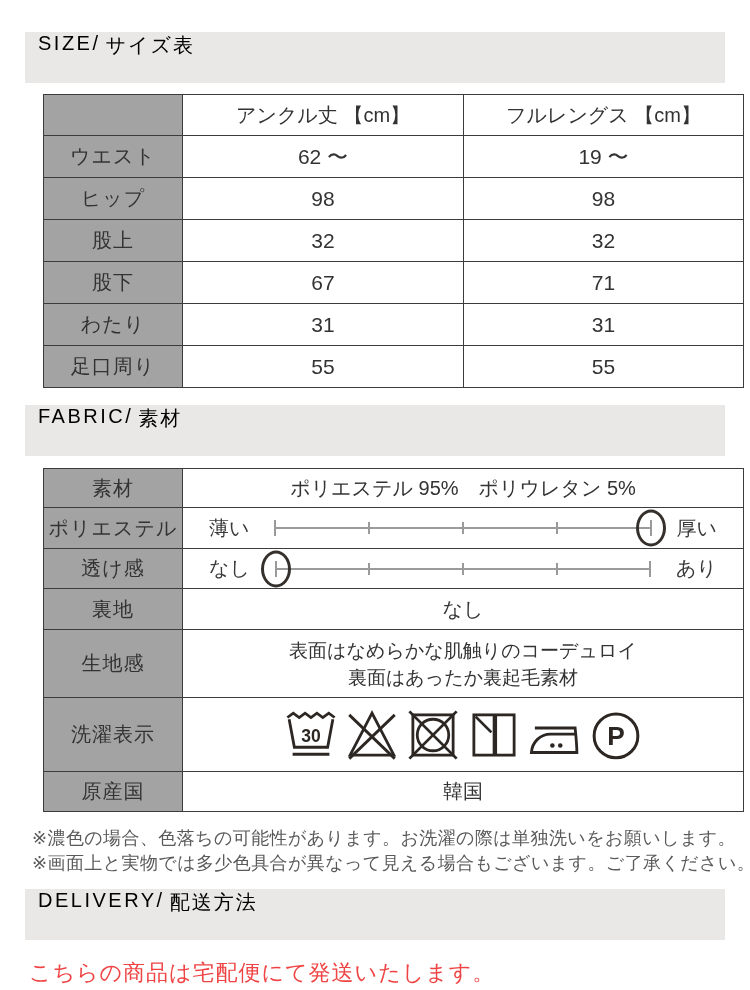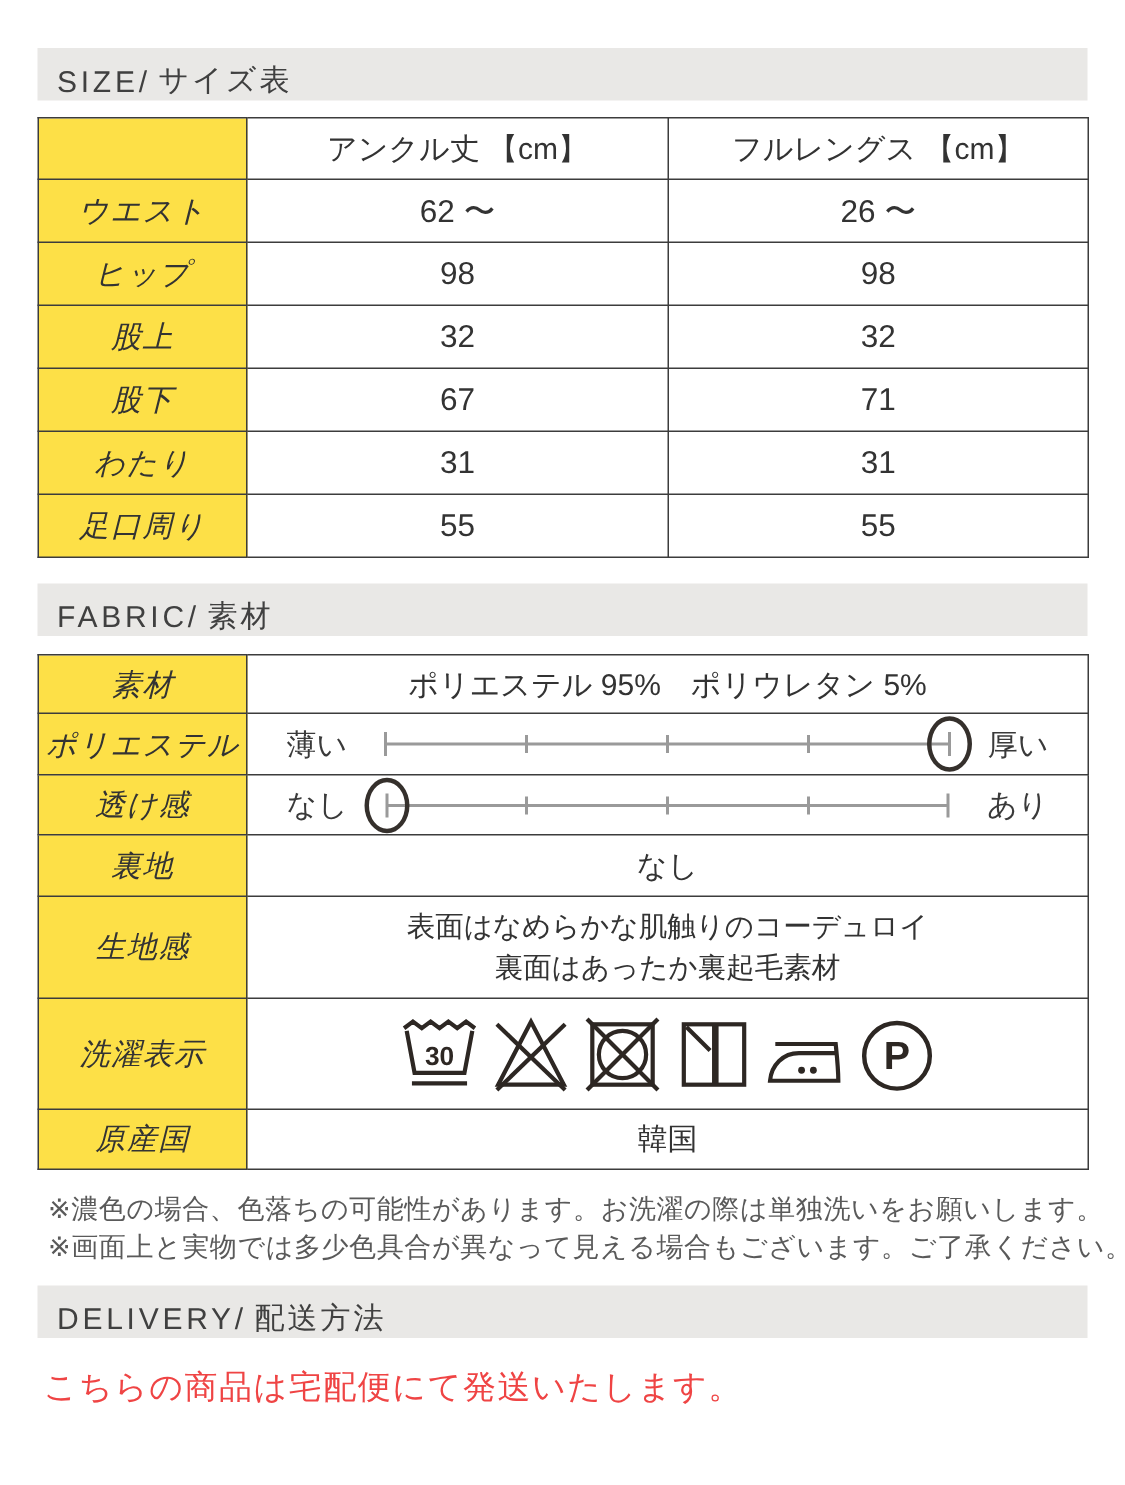--- a/index.html
+++ b/index.html
@@ -5,32 +5,32 @@
   html,body{margin:0;padding:0;}
   body{
     width:750px;height:990px;background:#ffffff;
     font-family:"Liberation Sans","DejaVu Sans",sans-serif;
     color:#333333;position:relative;overflow:hidden;
   }
   .page{width:750px;height:990px;position:relative;}
 
   
   .section-bar{
-    margin:0 25px;height:35px;background:#e9e8e6;
-    display:flex;align-items:flex-end;padding-left:13px;box-sizing:border-box;
-    color:#404040;font-size:20px;
+    margin:0 25px;height:51px;background:#e9e8e6;
+    display:flex;align-items:flex-start;padding-left:13px;box-sizing:border-box;
+    color:#000000;font-size:20px;
   }
   .bar-en{letter-spacing:2.5px;}
   .bar-jp{margin-left:5px;letter-spacing:2px;}
 
   
-  table{border-collapse:collapse;margin:0 25px;table-layout:fixed;}
+  table{border-collapse:collapse;margin:0 43px;table-layout:fixed;}
   td{border:1px solid #3c3c3c;text-align:center;vertical-align:middle;
      padding:0;font-size:21px;color:#333333;}
-  td.rowhead{background:#fde047;font-size:20px;letter-spacing:1px;font-style:italic;}
+  td.rowhead{background:#a3a3a3;font-size:20px;letter-spacing:1px;}
 
   .size-table{width:700px;margin-top:11px;}
   .size-table td{height:41px;}
   .size-table tr.hdr td{height:40px;font-size:20px;}
 
   .spacer-size{height:32px;}
   .gap-after-size{height:17px;}
   .gap-after-fabric-bar{height:12px;}
 
   .fabric-table{width:700px;}
@@ -85,21 +85,21 @@
       </colgroup>
     <tbody>
         <tr class="hdr">
       <td class="rowhead"></td>
       <td>アンクル丈 【cm】</td>
       <td>フルレングス 【cm】</td>
     </tr>
     <tr>
       <td class="rowhead">ウエスト</td>
       <td>62 〜</td>
-      <td>26 〜</td>
+      <td>19 〜</td>
     </tr>
     <tr>
       <td class="rowhead">ヒップ</td>
       <td>98</td>
       <td>98</td>
     </tr>
     <tr>
       <td class="rowhead">股上</td>
       <td>32</td>
       <td>32</td>

